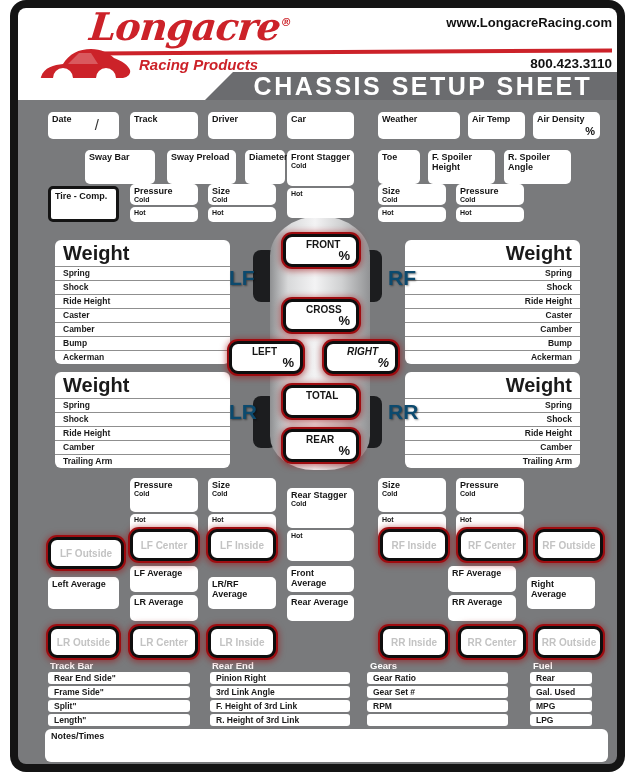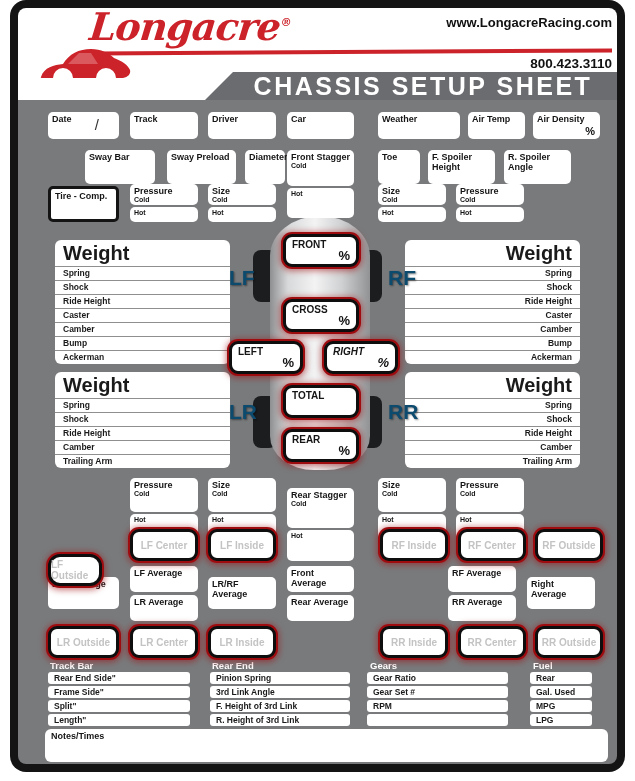--- a/index.html
+++ b/index.html
@@ -28,21 +28,21 @@
   
   .field{background:#fff;border-radius:5px;color:#151515;padding:2px 4px;z-index:4;}
   .flabel{display:block;font-weight:bold;font-size:9px;line-height:10px;color:#151515;}
   .sub{font-size:7px;line-height:8px;}
   .thick{border:3px solid #141414;}
   .slash{position:absolute;right:20px;top:4px;font-size:15px;font-weight:normal;color:#333;}
   .pct-corner{position:absolute;right:5px;bottom:2px;font-size:11px;font-weight:bold;color:#111;}
 
   
   .ring{background:#fff;border:3px solid #0e0e0e;border-radius:9px;z-index:5;
-        box-shadow:0 0 0 2px #9e0c10,0 1px 6px 3px rgba(158,12,16,.55);padding:3px 6px;}
+        box-shadow:0 0 0 2px #9e0c10,0 1px 6px 3px rgba(158,12,16,.55);padding:3px 20px;}
   .pct-sign{position:absolute;right:6px;bottom:1px;font-size:13px;font-weight:bold;color:#111;}
   .pct .flabel{font-size:10px;}
   .tbox{display:flex;align-items:center;justify-content:center;padding:0;}
   .tbox span{font-weight:bold;font-size:10px;color:#c3c3c3;}
 
   
   .wtable{background:#fff;border-radius:6px;overflow:hidden;z-index:4;color:#1a1a1a;}
   .wtitle{font-size:20px;font-weight:bold;height:25px;line-height:25px;padding:1px 8px 0;}
   .wrow{height:12px;border-top:1px solid #8f8f8f;font-size:8.5px;font-weight:bold;
         line-height:11px;padding:1px 8px 0;}
@@ -71,20 +71,21 @@
   <div class="b gray"></div>
 
   <svg class="b" style="left:38px;top:44px;z-index:7;" width="95" height="46" viewBox="0 0 95 46">
     <path fill="#cc2229" d="M3 33 C6 23 16 21 25 20 C31 10 41 5 53 5 C63 5 71 9 76 14 C84 17 90 21 92 26 C93 30 90 33 85 34 L78 34 A10 10 0 0 0 58 34 L35 34 A10 10 0 0 0 15 34 L7 34 C4 34 2 34 3 33 Z"></path>
     <circle cx="25" cy="34" r="6.5" fill="#ffffff"></circle>
     <circle cx="68" cy="34" r="6.5" fill="#ffffff"></circle>
     <path fill="#ffffff" d="M30 20 L60 20 L53 9 L41 9 Z" opacity="0.25"></path>
   </svg>
   <div class="b brand"><span>Longacre</span><sup>®</sup></div>
   <div class="b swoosh"></div>
+  <div class="b tagline">Racing Products</div>
   <div class="b website">www.LongacreRacing.com</div>
   <div class="b phone">800.423.3110</div>
   <div class="b banner-edge"></div>
   <div class="b banner">CHASSIS SETUP SHEET</div>
 
   <div class="b field" style="left:48px;top:112px;width:71px;height:27px;">
     <span class="flabel">Date</span>
     <span class="slash">/</span>
   </div>
   <div class="b field" style="left:130px;top:112px;width:68px;height:27px;">
@@ -266,21 +267,21 @@
     <span class="flabel sub">Hot</span>
   </div>
   <div class="b field" style="left:456px;top:478px;width:68px;height:34px;">
     <span class="flabel">Pressure</span>
     <span class="flabel sub">Cold</span>
   </div>
   <div class="b field" style="left:456px;top:514px;width:68px;height:30px;">
     <span class="flabel sub">Hot</span>
   </div>
 
-  <div class="b ring tbox" style="left:48px;top:554px;width:54px;height:32px;border-radius:12px;">
+  <div class="b ring tbox" style="left:48px;top:537px;width:76px;height:32px;">
     <span>LF Outside</span>
   </div>
   <div class="b ring tbox" style="left:130px;top:529px;width:68px;height:32px;">
     <span>LF Center</span>
   </div>
   <div class="b ring tbox" style="left:208px;top:529px;width:68px;height:32px;">
     <span>LF Inside</span>
   </div>
   <div class="b ring tbox" style="left:380px;top:529px;width:68px;height:32px;">
     <span>RF Inside</span>
@@ -341,21 +342,21 @@
 
   <div class="b seclabel" style="left:50px;top:660px;">Track Bar</div>
   <div class="b btable" style="left:48px;top:672px;width:142px;">
     <div class="trow">Rear End Side"</div>
     <div class="trow">Frame Side"</div>
     <div class="trow">Split"</div>
     <div class="trow">Length"</div>
   </div>
   <div class="b seclabel" style="left:212px;top:660px;">Rear End</div>
   <div class="b btable" style="left:210px;top:672px;width:140px;">
-    <div class="trow">Pinion Spring</div>
+    <div class="trow">Pinion Right</div>
     <div class="trow">3rd Link Angle</div>
     <div class="trow">F. Height of 3rd Link</div>
     <div class="trow">R. Height of 3rd Link</div>
   </div>
   <div class="b seclabel" style="left:370px;top:660px;">Gears</div>
   <div class="b btable" style="left:367px;top:672px;width:141px;">
     <div class="trow">Gear Ratio</div>
     <div class="trow">Gear Set #</div>
     <div class="trow">RPM</div>
     <div class="trow"></div>

